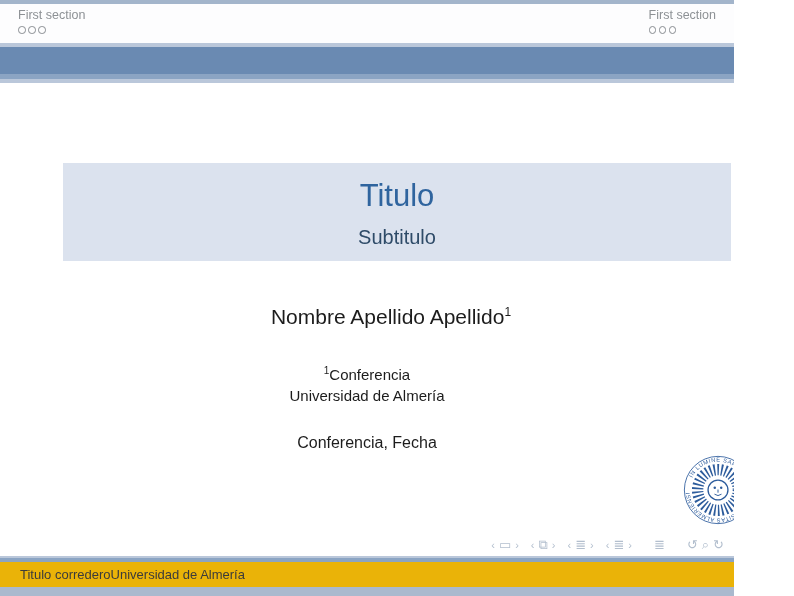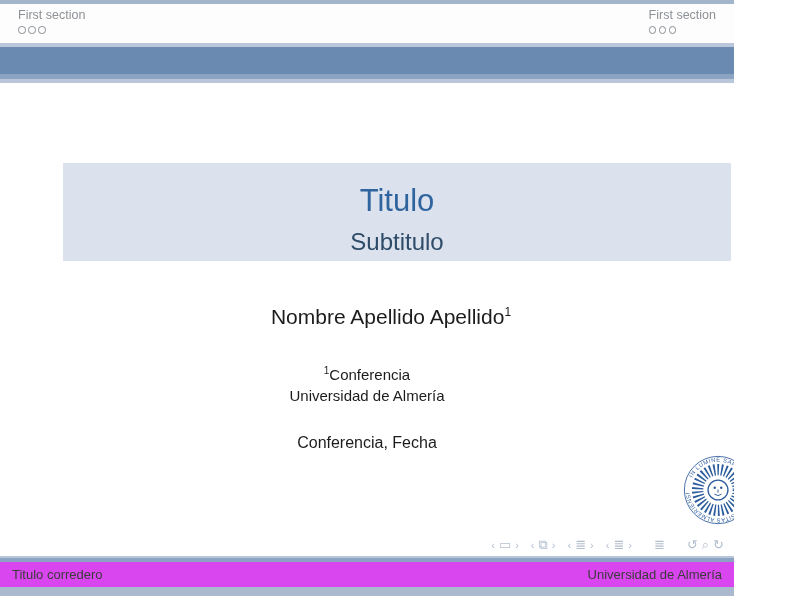--- a/index.html
+++ b/index.html
@@ -17,22 +17,22 @@
   .section-block.left{left:18px;}
   .section-block.right{right:18px;}
   .section-label{font-size:12.5px;color:#8d9195;line-height:15px;white-space:nowrap;}
   .dots{display:flex;gap:2.5px;margin-top:3px;}
   .dot{width:5.5px;height:5.5px;border:1.2px solid #888c91;border-radius:50%;background:transparent;}
   
   .title-box{
     position:absolute;left:63px;top:163px;width:668px;height:98px;
     background:#dbe2ee;text-align:center;
   }
-  .title-main{margin-top:18px;font-size:31px;line-height:40px;color:#2f649e;font-weight:400;}
-  .title-sub{margin-top:6px;font-size:24px;line-height:30px;color:#2e4b68;font-weight:400;}
+  .title-main{margin-top:13px;font-size:31px;line-height:40px;color:#2f649e;font-weight:400;}
+  .title-sub{margin-top:6px;font-size:20px;line-height:30px;color:#2e4b68;font-weight:400;}
   
   .author-line{position:absolute;left:0;top:299px;width:100%;text-align:center;
     font-size:21px;color:#1c1c1c;line-height:26px;padding-left:24px;}
   .author-line sup{font-size:12px;}
   .institute-block{position:absolute;left:0;top:360px;width:100%;text-align:center;
     font-size:15px;color:#1c1c1c;line-height:21px;}
   .institute-block sup{font-size:10px;}
   .date-line{position:absolute;left:0;top:430px;width:100%;text-align:center;
     font-size:16px;color:#1c1c1c;line-height:26px;}
   
@@ -43,22 +43,22 @@
     color:#b3bfce;user-select:none;
   }
   .nav-group{display:flex;align-items:center;gap:4px;margin-left:12px;}
   .nav-group.gap-big{margin-left:22px;}
   .nav-arrow{font-size:11px;line-height:14px;cursor:pointer;}
   .nav-ico{font-size:13px;line-height:14px;cursor:pointer;}
   
   .footer{position:absolute;left:0;bottom:0;width:100%;}
   .f-line1{height:2px;background:#bac7da;}
   .f-line2{height:4px;background:#8ba4c3;}
-  .f-white{height:25px;background:#d946ef;display:flex;justify-content:space-between;
-    align-items:center;padding:0 12px;box-sizing:border-box;}
+  .f-white{height:25px;background:#eab308;display:flex;
+    align-items:center;padding:0 20px;box-sizing:border-box;}
   .f-white span{font-size:13px;color:#3b3b3b;line-height:25px;}
   .f-bottom{height:9px;background:#aab9ce;}
 </style>
 </head>
 <body>
 
 <div class="slide">
 
   <div class="bar-top"></div>
   <div class="head-white">

